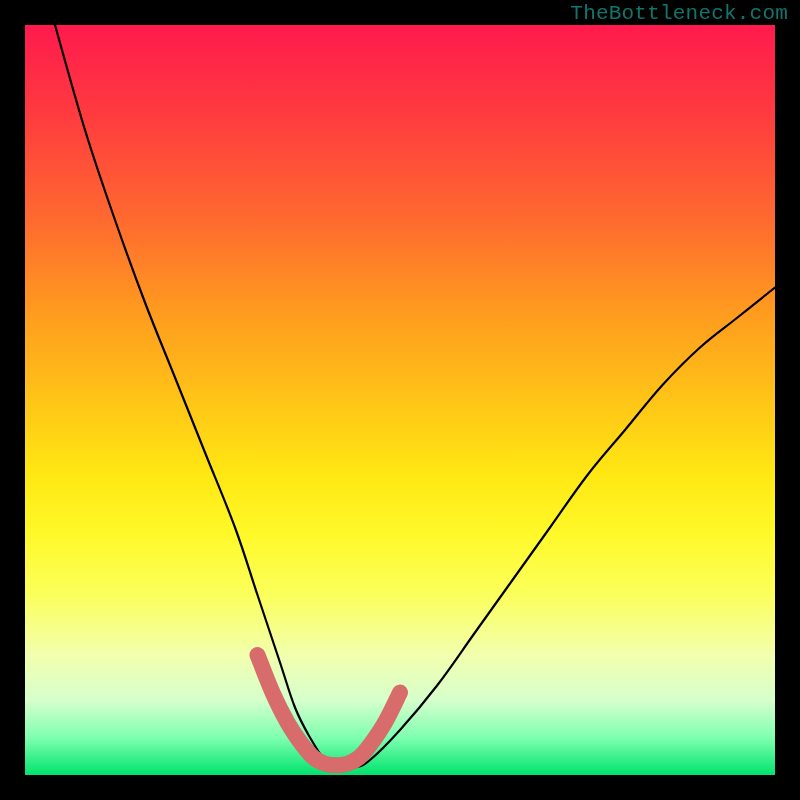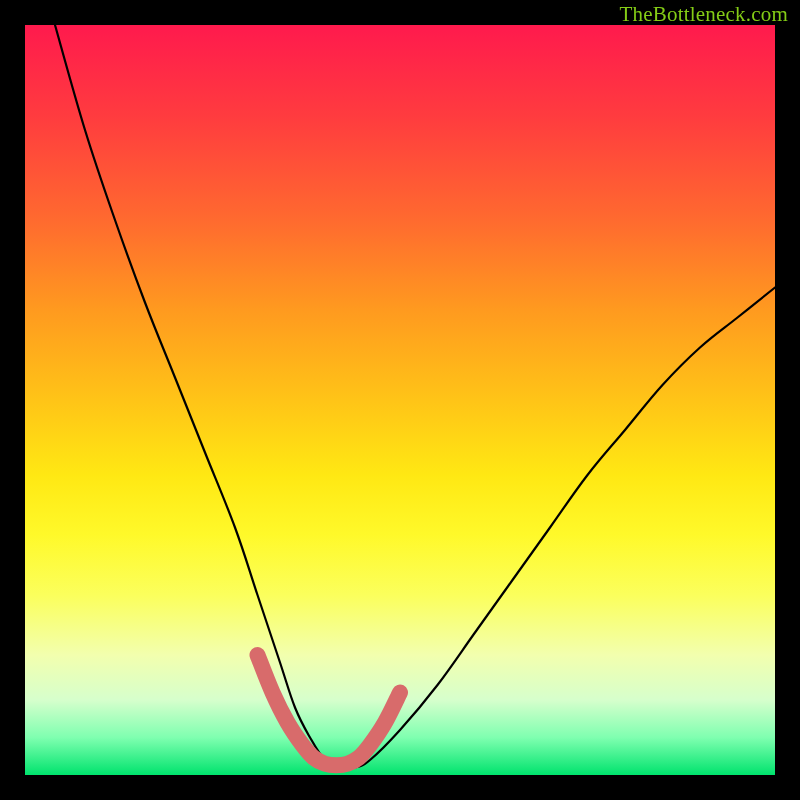--- a/index.html
+++ b/index.html
@@ -29,23 +29,23 @@
       #f2ffae 84%,
       #d6ffcc 90%,
       #7fffb0 95%,
       #00e36d 100%
     );
   }
   .watermark {
     position: absolute;
     top: 2px;
     right: 12px;
-    font-family: Liberation Serif, serif;
+    font-family: Liberation Mono, monospace;
     font-size: 21px;
-    color: #84cc16;
+    color: #0f766e;
     letter-spacing: 0.2px;
     user-select: none;
   }
   svg.curve {
     position: absolute;
     left: 0; top: 0;
     width: 750px; height: 750px;
     overflow: visible;
   }
 </style>

